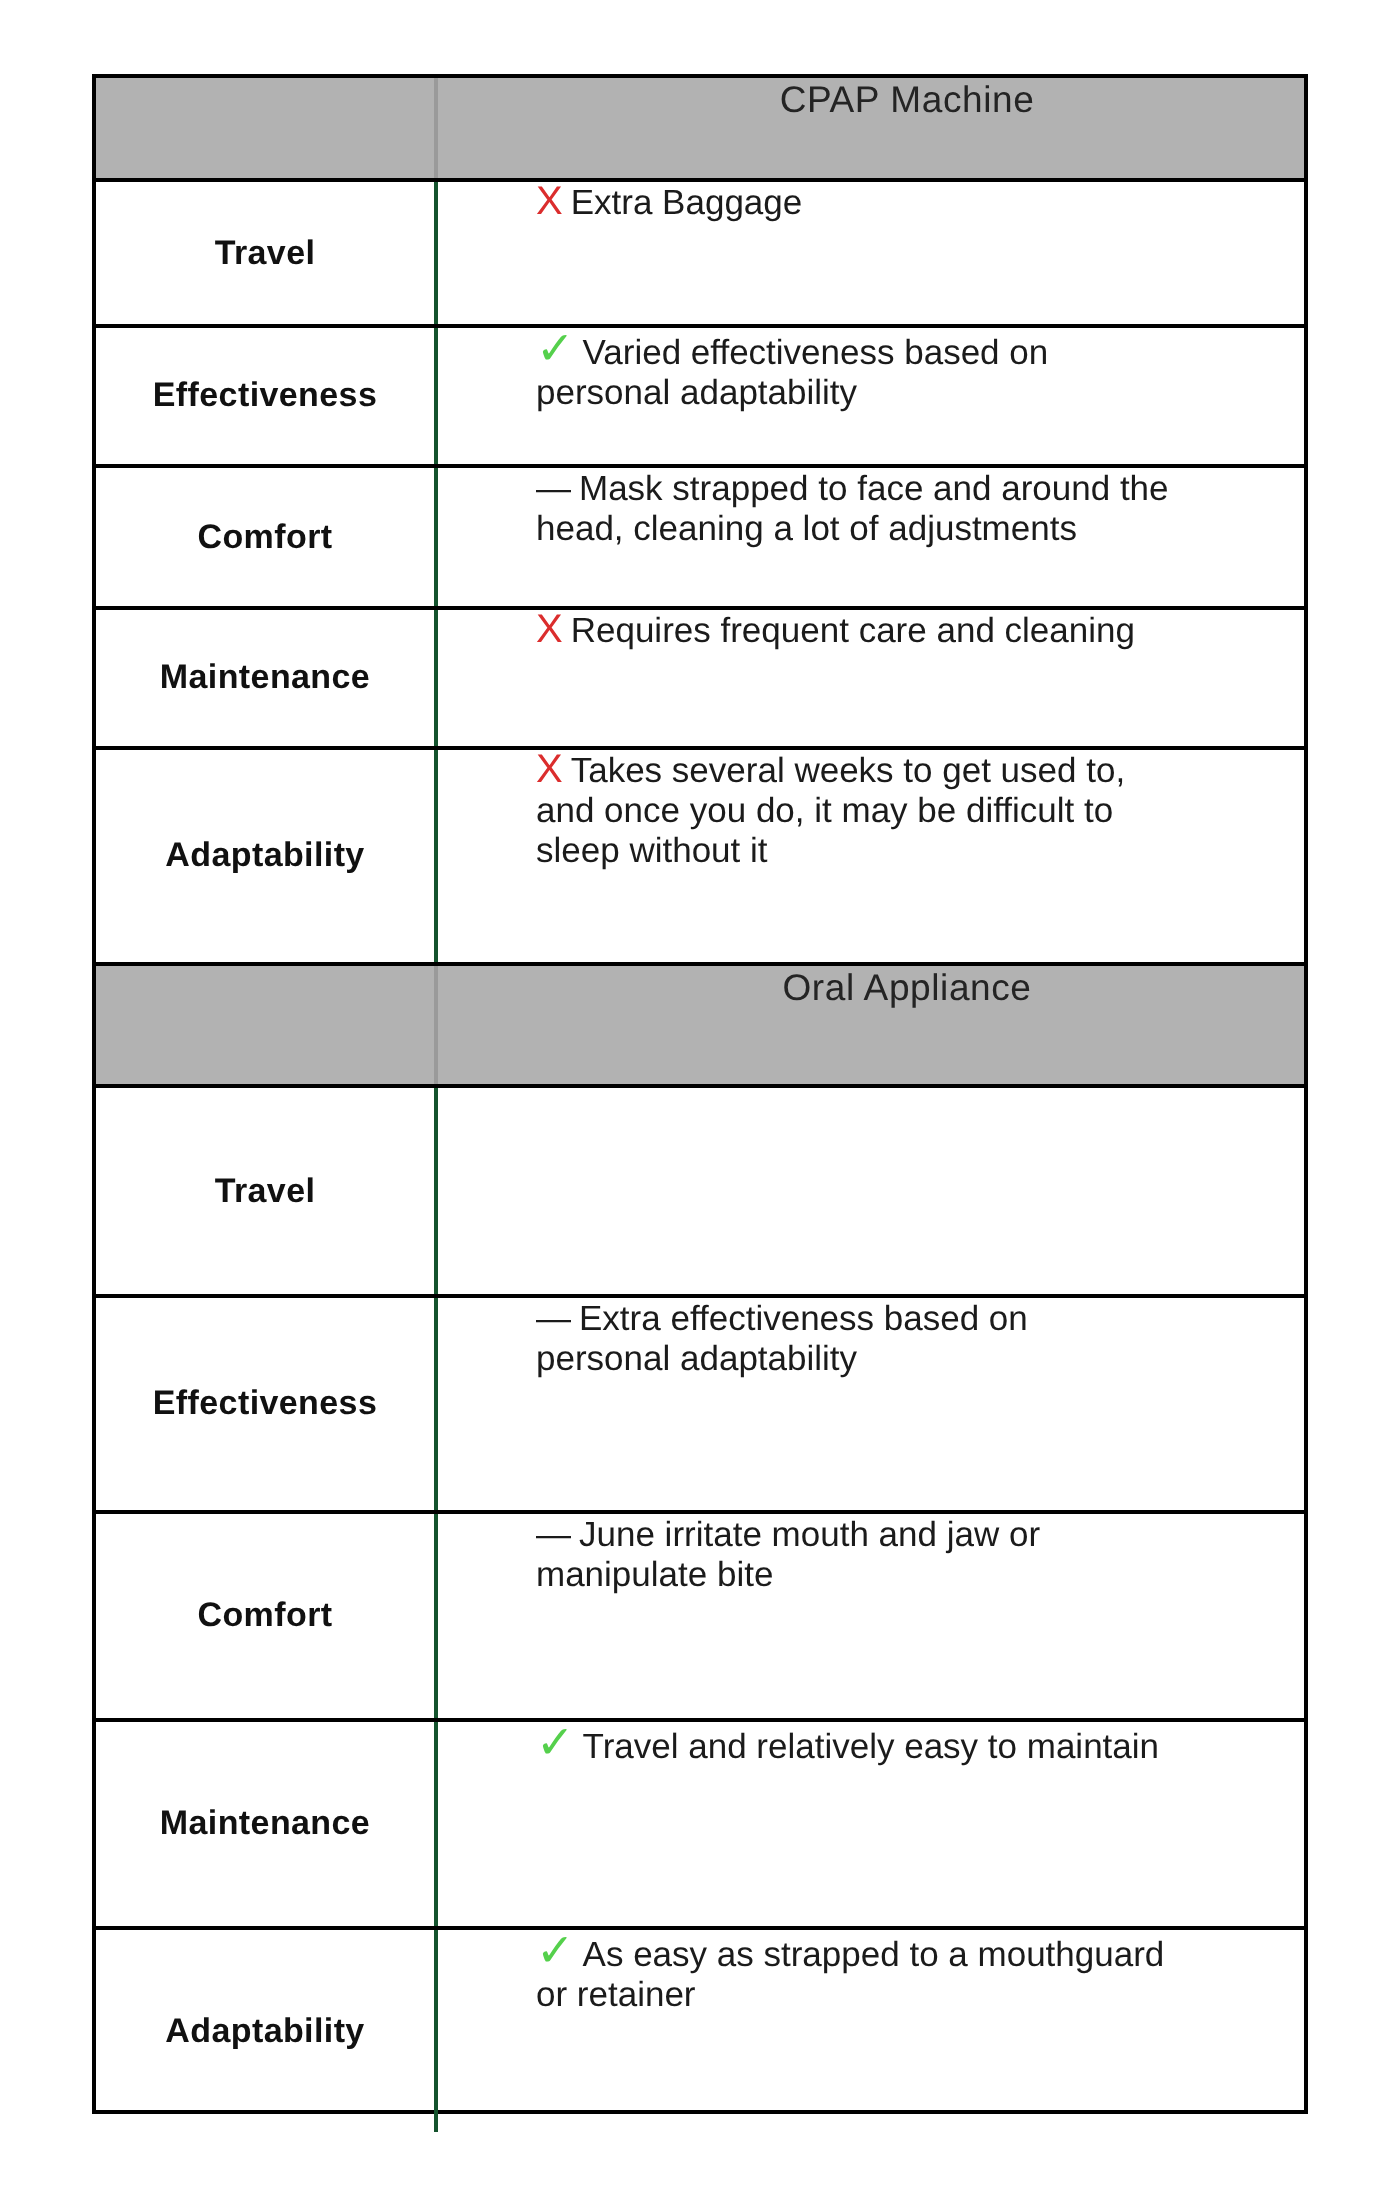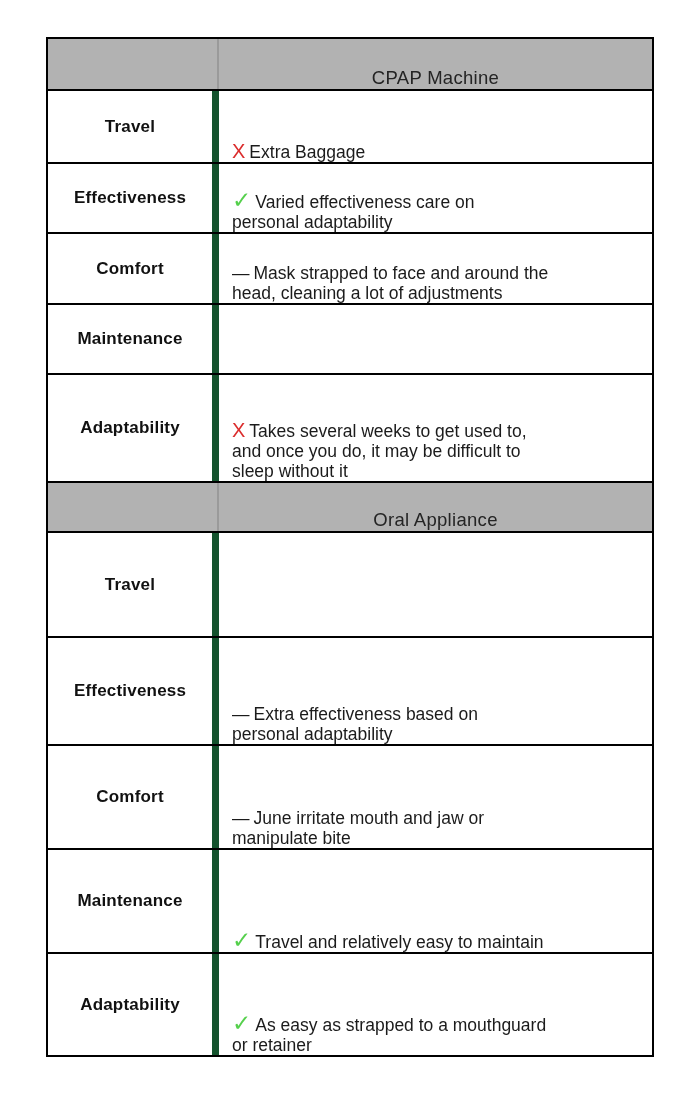--- a/index.html
+++ b/index.html
@@ -32,36 +32,37 @@
   }
   .row + .row {
     border-top: 2px solid #000000;
   }
   .header-row {
     background: var(--header_bg, #b2b2b2);
   }
   .label-cell {
     flex: 0 0 171px;
     width: 171px;
-    border-right: 7px solid #14532d;
+    border-right: 2px solid #14532d;
     box-sizing: border-box;
     display: flex;
     align-items: center;
     justify-content: center;
     text-align: center;
   }
   .header-row .label-cell {
     border-right: 2px solid #9a9a9a;
   }
   .value-cell {
     flex: 1 1 auto;
     box-sizing: border-box;
     display: flex;
-    align-items: flex-end;
+    align-items: flex-start;
     padding: 0 20px 0 13px;
+    margin-left: 36px;
   }
   .header-row .value-cell {
     justify-content: center;
     padding: 0;
   }
   .header-title {
     font-size: 18.5px;
     color: #242424;
     letter-spacing: 0.3px;
   }
@@ -95,21 +96,21 @@
     color: #1b1b1b;
     font-size: 17.5px;
   }
   
   .h-header1 { height: 50px; }
   .h-r1  { height: 73px; }
   .h-r2  { height: 70px; }
   .h-r3  { height: 71px; }
   .h-r4  { height: 70px; }
   .h-r5  { height: 108px; }
-  .h-header2 { height: 50px; }
+  .h-header2 { height: 61px; }
   .h-r6  { height: 105px; }
   .h-r7  { height: 108px; }
   .h-r8  { height: 104px; }
   .h-r9  { height: 104px; }
   .h-r10 { height: 103px; }
 </style>
 </head>
 <body>
 
 <div class="comparison-table">
@@ -128,39 +129,42 @@
     <div class="value-cell">
       <div class="cell-content"><span class="mark cross">X</span><span class="cell-lines">Extra Baggage</span></div>
     </div>
   </div>
 
   <div class="row h-r2">
     <div class="label-cell">
         <span class="row-label">Effectiveness</span>
       </div>
     <div class="value-cell">
-      <div class="cell-content"><span class="mark check">✓</span><span class="cell-lines">Varied effectiveness care on
+      <div class="cell-content"><span class="mark check">✓</span><span class="cell-lines">Varied effectiveness based on
 personal adaptability</span></div>
     </div>
   </div>
 
   <div class="row h-r3">
     <div class="label-cell">
         <span class="row-label">Comfort</span>
       </div>
     <div class="value-cell">
       <div class="cell-content"><span class="mark dash">—</span><span class="cell-lines">Mask strapped to face and around the
 head, cleaning a lot of adjustments</span></div>
     </div>
   </div>
 
   <div class="row h-r4">
     <div class="label-cell">
         <span class="row-label">Maintenance</span>
       </div>
+    <div class="value-cell">
+      <div class="cell-content"><span class="mark cross">X</span><span class="cell-lines">Requires frequent care and cleaning</span></div>
+    </div>
   </div>
 
   <div class="row h-r5">
     <div class="label-cell">
         <span class="row-label">Adaptability</span>
       </div>
     <div class="value-cell">
       <div class="cell-content"><span class="mark cross">X</span><span class="cell-lines">Takes several weeks to get used to,
 and once you do, it may be difficult to
 sleep without it</span></div>

